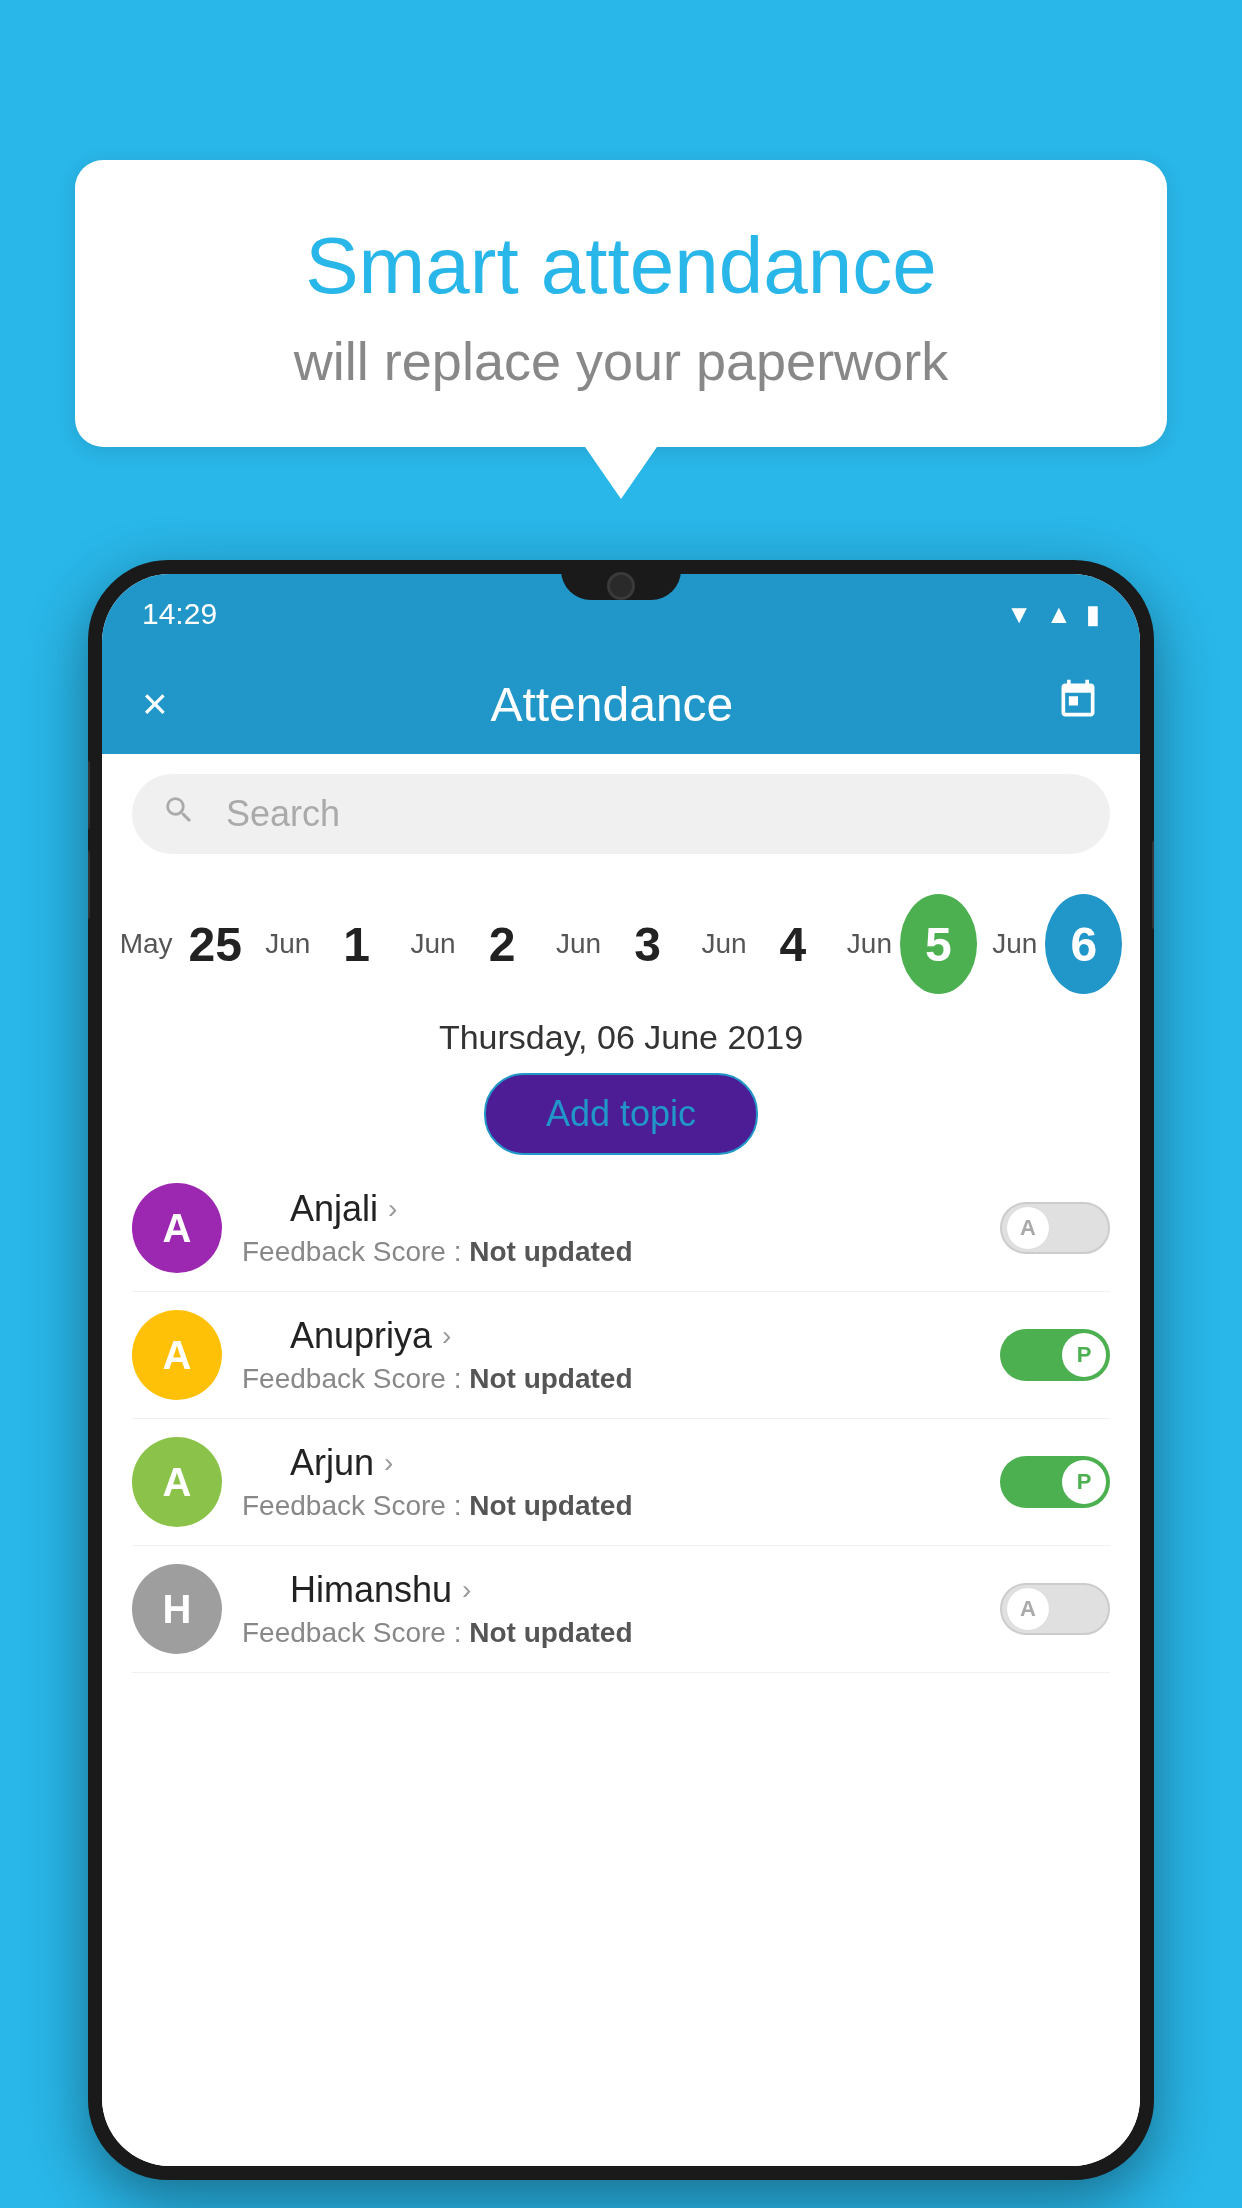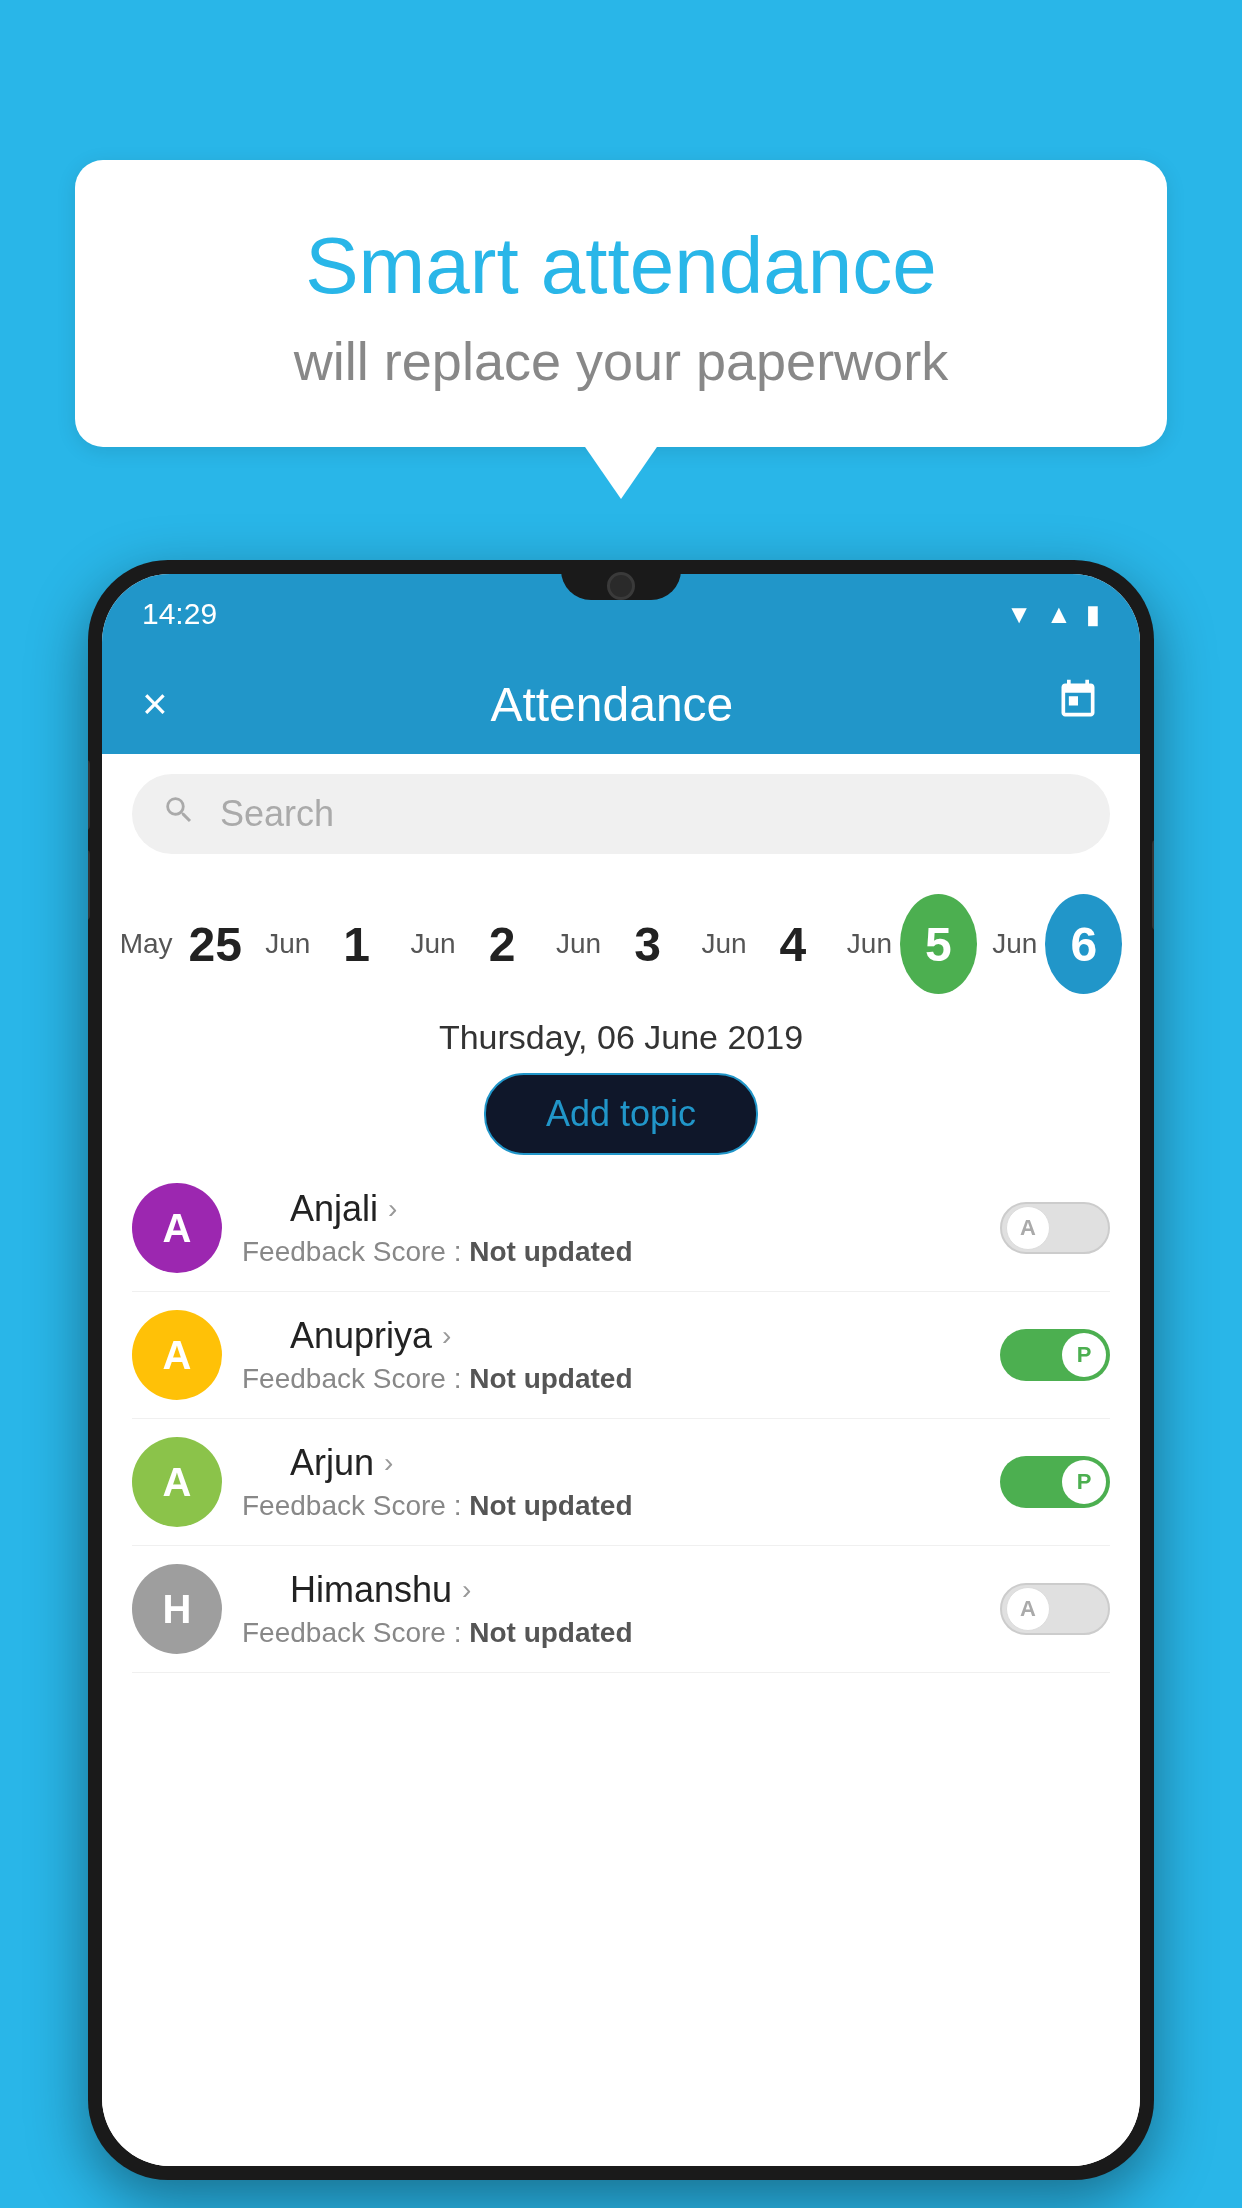--- a/index.html
+++ b/index.html
@@ -165,21 +165,21 @@
 
     
     .search-bar {
       background: #f0f0f0;
       margin: 20px 30px;
       border-radius: 40px;
       height: 80px;
       display: flex;
       align-items: center;
       padding: 0 30px;
-      gap: 24px;
+      gap: 30px;
     }
 
     .search-icon-svg {
       color: #999;
       font-size: 34px;
     }
 
     .search-text {
       font-size: 36px;
       color: #aaa;
@@ -238,21 +238,21 @@
 
     
     .add-topic-btn {
       display: block;
       margin: 0 auto;
       border: 2px solid #2196c9;
       border-radius: 40px;
       padding: 18px 60px;
       font-size: 36px;
       color: #2196c9;
-      background: #0f172a;
+      background: #4c1d95;
       cursor: pointer;
       width: fit-content;
     }
 
     
     .avg-feedback {
       text-align: center;
       font-size: 32px;
       color: #666;
       padding: 20px 0;

